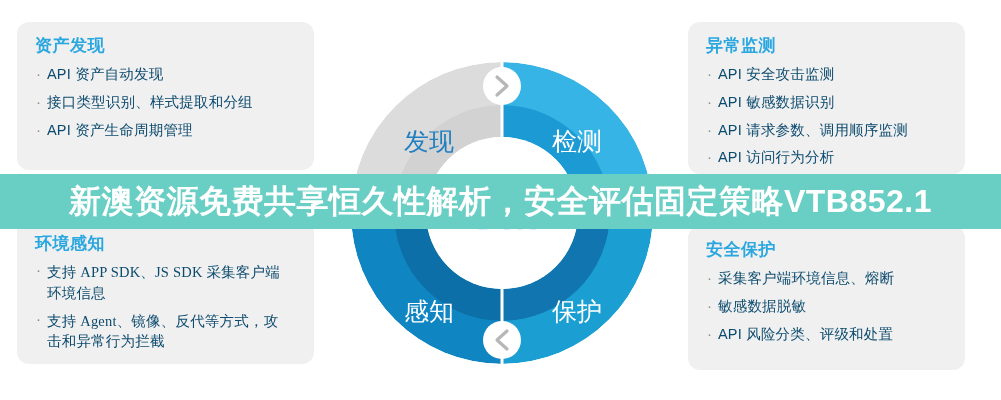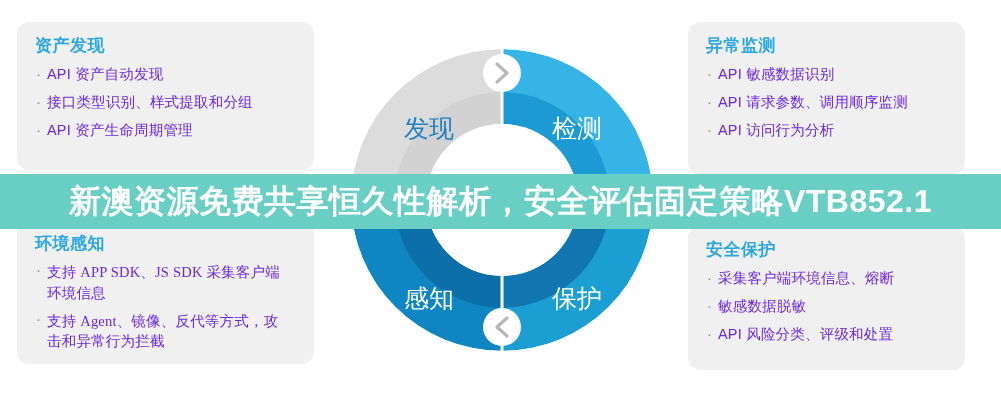--- a/index.html
+++ b/index.html
@@ -40,41 +40,41 @@
     margin: 0 0 8px 0;
     line-height: 1.2;
   }
   .bullets {
     list-style: none;
     margin: 0;
     padding: 0;
   }
   .bullets li {
     position: relative;
-    color: #6d28d9;
+    color: #0c4a6e;
     font-size: 14.5px;
     line-height: 1.42;
     margin: 0 0 7px 0;
     padding-left: 12px;
     letter-spacing: .2px;
   }
   .bullets li::before {
     content: "·";
     position: absolute;
     left: 1px;
     top: -1px;
     color: #8a8d90;
     font-size: 15px;
   }
 
   
   #donut-wrap {
     position: absolute;
     left: 351px;
-    top: 24px;
+    top: 37px;
     width: 302px;
     height: 352px;
   }
   #donut-svg { display: block; }
 
   .donut-label {
     font-family: "Liberation Sans", "DejaVu Sans", sans-serif;
     font-size: 25px;
     font-weight: 500;
   }
@@ -128,20 +128,21 @@
     <div class="card-title">环境感知</div>
     <ul class="bullets">
       <li>支持 APP SDK、JS SDK 采集客户端环境信息</li>
       <li>支持 Agent、镜像、反代等方式，攻击和异常行为拦截</li>
     </ul>
   </div>
 
   <div class="card card-right" id="card-anomaly-detection">
     <div class="card-title">异常监测</div>
     <ul class="bullets">
+      <li>API 安全攻击监测</li>
       <li>API 敏感数据识别</li>
       <li>API 请求参数、调用顺序监测</li>
       <li>API 访问行为分析</li>
     </ul>
   </div>
 
   <div class="card card-right" id="card-security-protect">
     <div class="card-title">安全保护</div>
     <ul class="bullets">
       <li>采集客户端环境信息、熔断</li>

